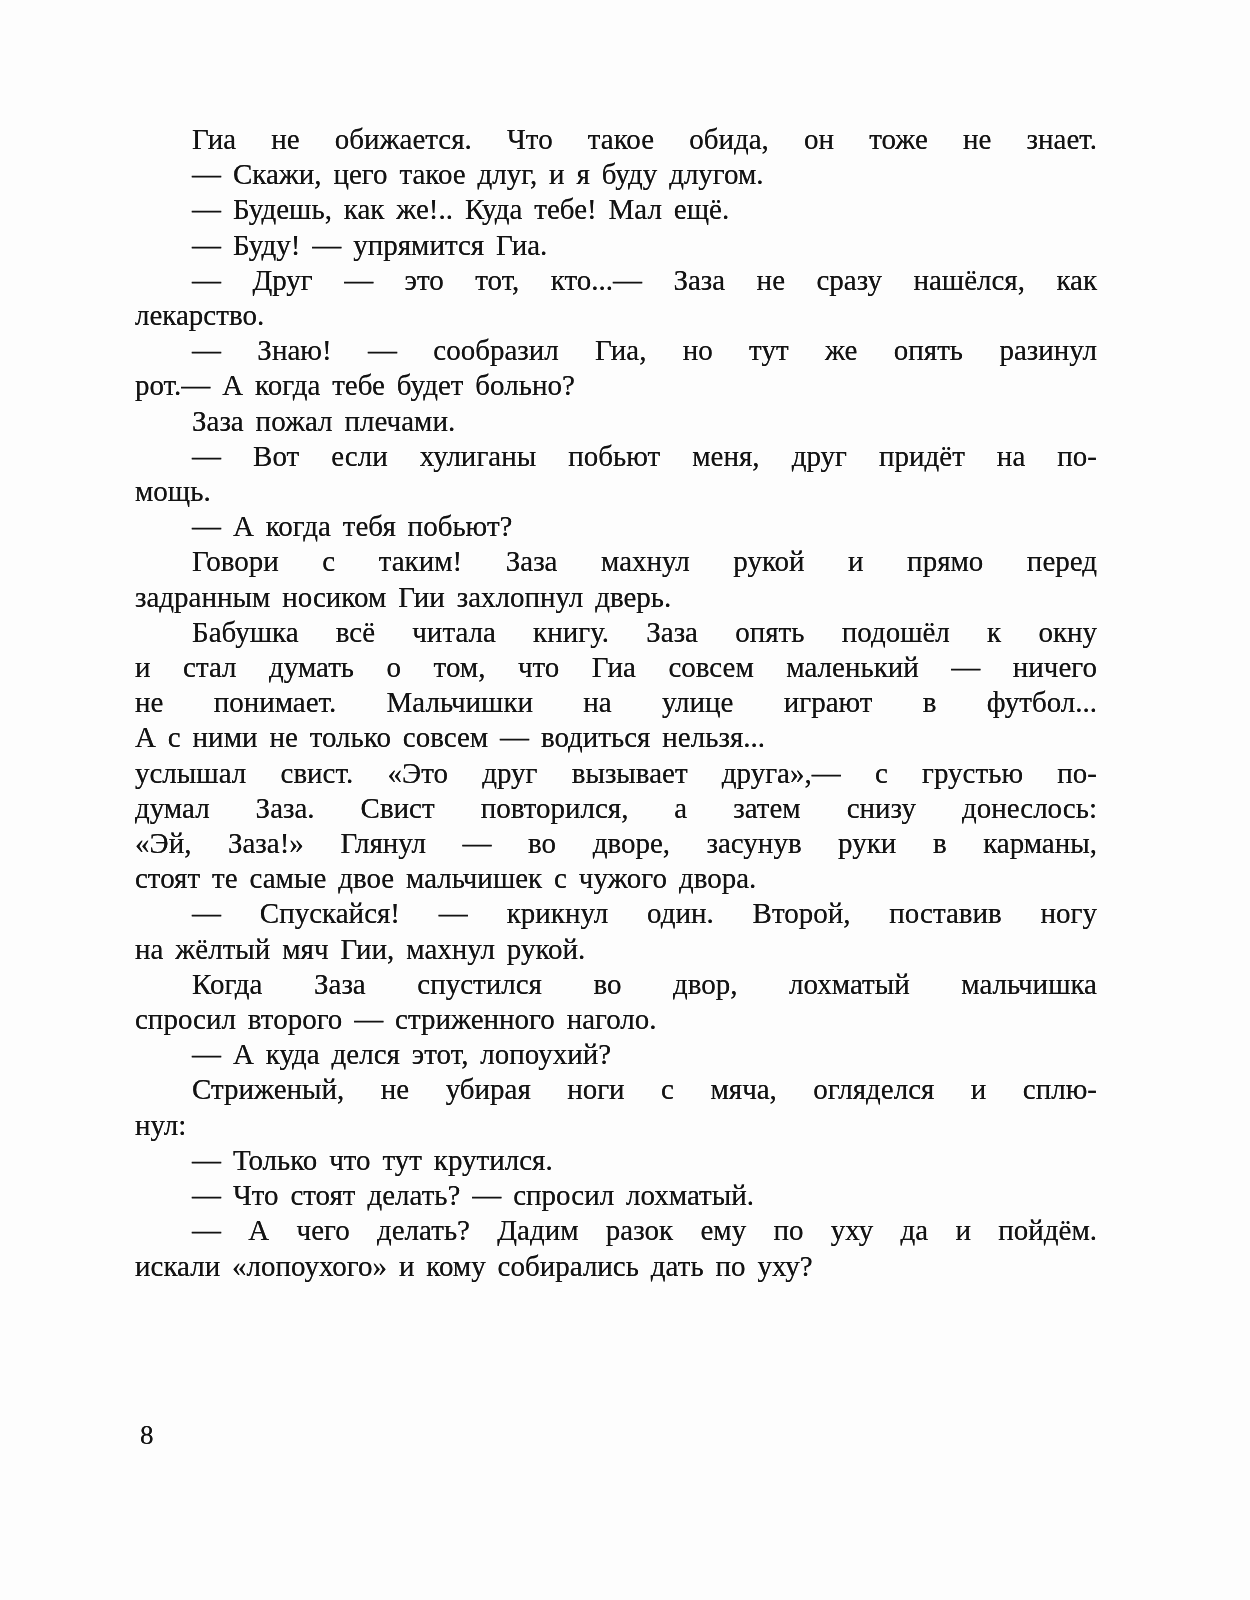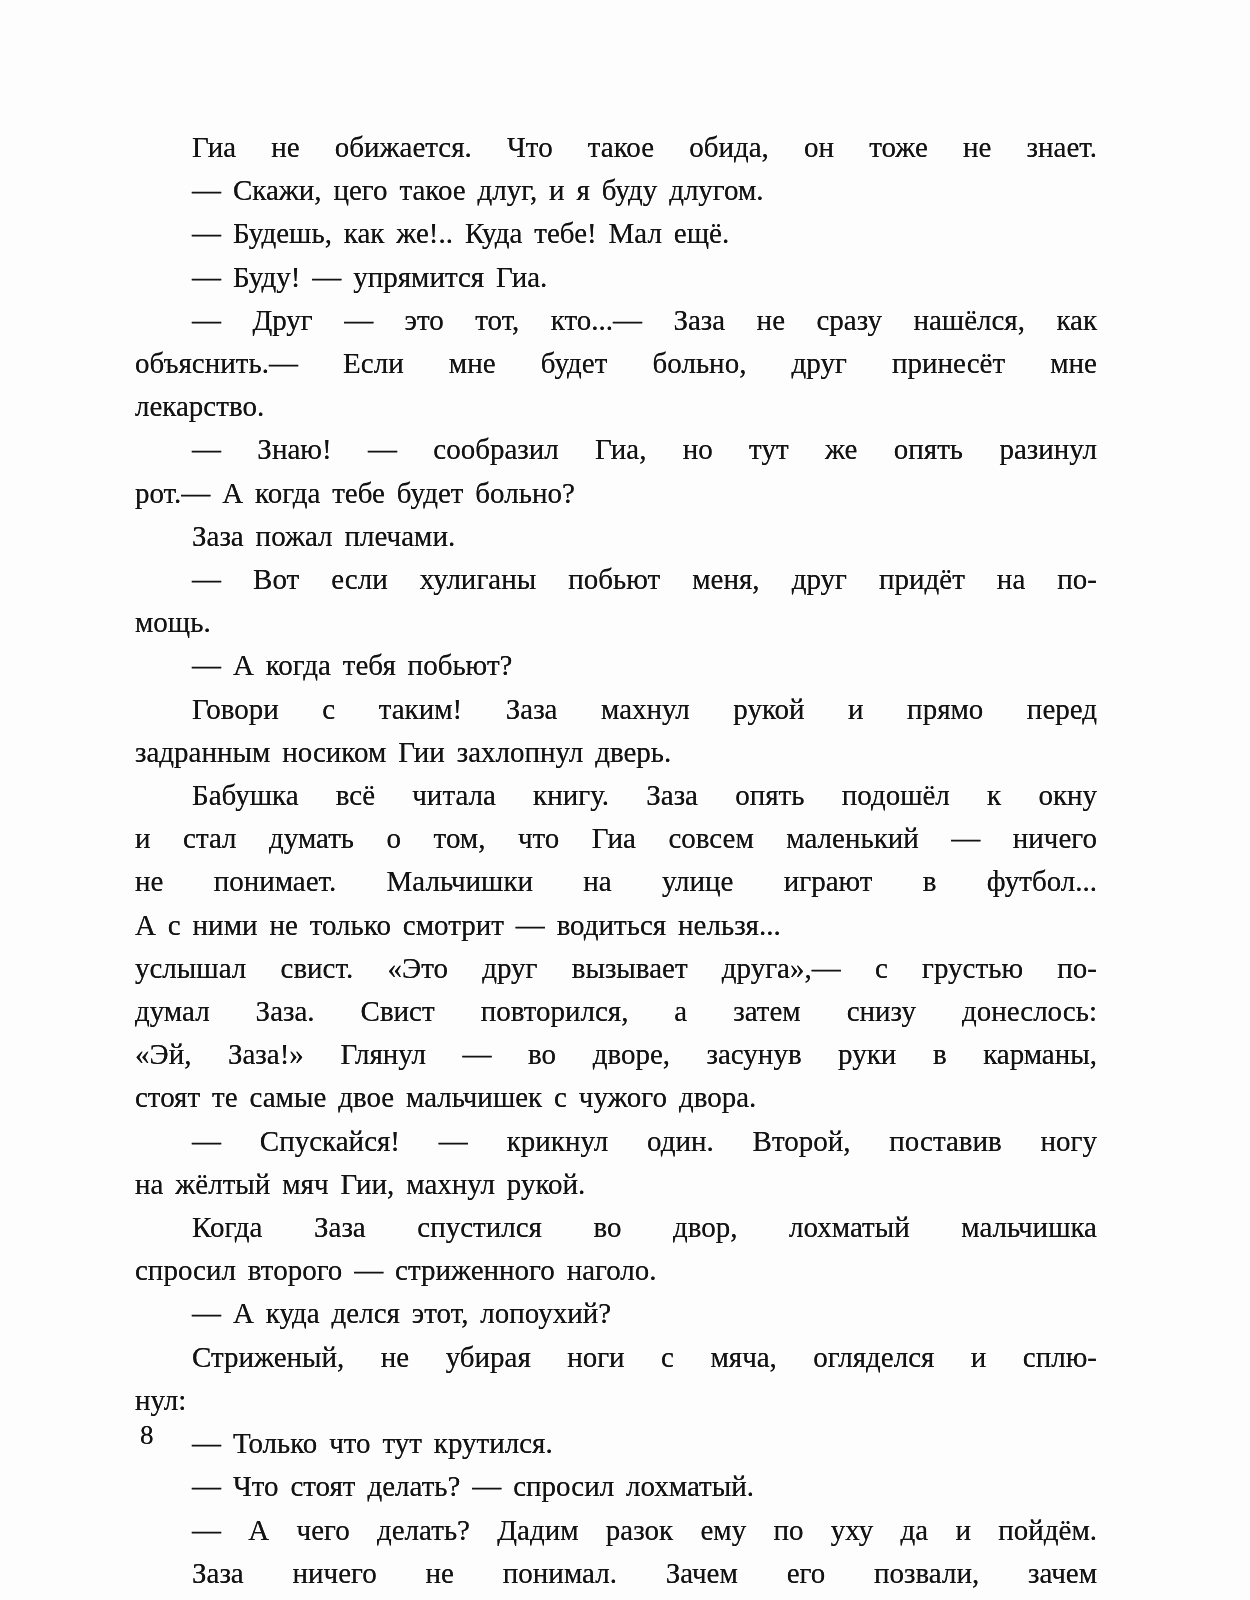--- a/index.html
+++ b/index.html
@@ -21,21 +21,20 @@
     top: 122px;
     width: 962px;
     font-size: 29px;
     line-height: 35.2px;
     word-spacing: 0.16em;
     text-shadow: 0 0 0.5px rgba(10,10,10,0.85);
   }
   .line {
     text-align: left;
     min-height: 35.2px;
-    margin-top: 8px;
   }
   .line.indent {
     text-indent: 57px;
   }
   .line.just {
     text-align: justify;
     text-align-last: justify;
   }
   .page-number {
     position: absolute;
@@ -49,45 +48,43 @@
 </head>
 <body>
 
 <div class="page">
   <div class="text-block">
     <div class="line indent just">Гиа не обижается. Что такое обида, он тоже не знает.</div>
     <div class="line indent">— Скажи, цего такое длуг, и я буду длугом.</div>
     <div class="line indent">— Будешь, как же!.. Куда тебе! Мал ещё.</div>
     <div class="line indent">— Буду! — упрямится Гиа.</div>
     <div class="line indent just">— Друг — это тот, кто...— Заза не сразу нашёлся, как</div>
-    <div class="line just">объяснить.— Если мне будет больно, друг принесёт мне</div>
     <div class="line">лекарство.</div>
     <div class="line indent just">— Знаю! — сообразил Гиа, но тут же опять разинул</div>
     <div class="line">рот.— А когда тебе будет больно?</div>
     <div class="line indent">Заза пожал плечами.</div>
     <div class="line indent just">— Вот если хулиганы побьют меня, друг придёт на по-</div>
     <div class="line">мощь.</div>
     <div class="line indent">— А когда тебя побьют?</div>
     <div class="line indent just">Говори с таким! Заза махнул рукой и прямо перед</div>
     <div class="line">задранным носиком Гии захлопнул дверь.</div>
     <div class="line indent just">Бабушка всё читала книгу. Заза опять подошёл к окну</div>
     <div class="line just">и стал думать о том, что Гиа совсем маленький — ничего</div>
     <div class="line just">не понимает. Мальчишки на улице играют в футбол...</div>
-    <div class="line">А с ними не только смотрит — водиться нельзя...</div>
+    <div class="line">А с ними не только совсем — водиться нельзя...</div>
     <div class="line just">услышал свист. «Это друг вызывает друга»,— с грустью по-</div>
     <div class="line just">думал Заза. Свист повторился, а затем снизу донеслось:</div>
     <div class="line just">«Эй, Заза!» Глянул — во дворе, засунув руки в карманы,</div>
     <div class="line">стоят те самые двое мальчишек с чужого двора.</div>
     <div class="line indent just">— Спускайся! — крикнул один. Второй, поставив ногу</div>
     <div class="line">на жёлтый мяч Гии, махнул рукой.</div>
     <div class="line indent just">Когда Заза спустился во двор, лохматый мальчишка</div>
     <div class="line">спросил второго — стриженного наголо.</div>
     <div class="line indent">— А куда делся этот, лопоухий?</div>
     <div class="line indent just">Стриженый, не убирая ноги с мяча, огляделся и сплю-</div>
     <div class="line">нул:</div>
     <div class="line indent">— Только что тут крутился.</div>
     <div class="line indent">— Что стоят делать? — спросил лохматый.</div>
     <div class="line indent just">— А чего делать? Дадим разок ему по уху да и пойдём.</div>
-    <div class="line indent just">Заза ничего не понимал. Зачем его позвали, зачем</div>
     <div class="line">искали «лопоухого» и кому собирались дать по уху?</div>
   </div>
   <div class="page-number">8</div>
 </div>
 
 </body></html>

